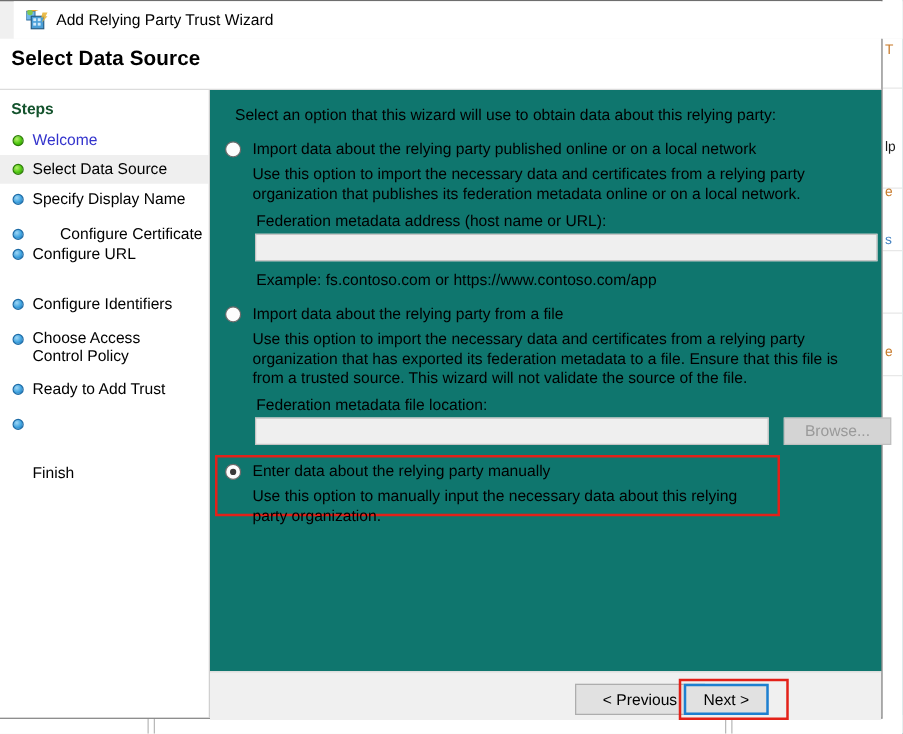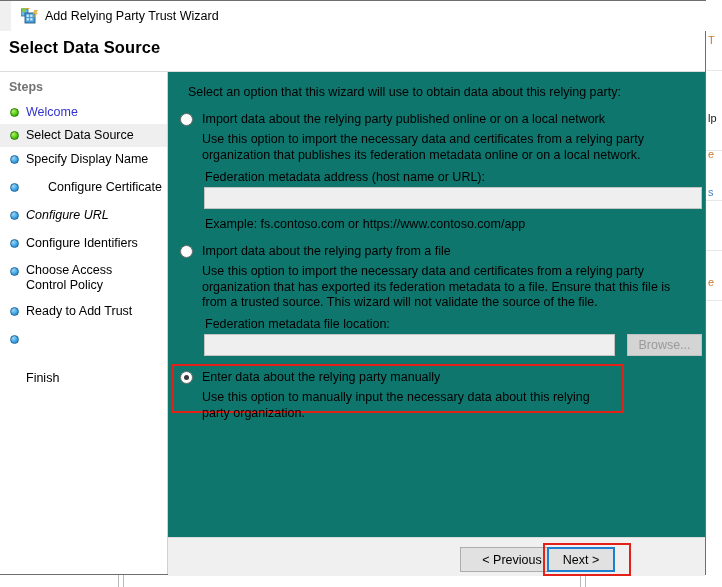--- a/index.html
+++ b/index.html
@@ -147,21 +147,21 @@
     background: #ffffff;
     border-right: 1px solid #d0d0d0;
     box-sizing: border-box;
   }
   .steps-title {
     position: absolute;
     left: 9px;
     top: 8px;
     font-size: 12.5px;
     font-weight: bold;
-    color: #737373;
+    color: #14532d;
   }
   .step-row {
     position: absolute;
     left: 0;
     width: 167px;
     display: flex;
     align-items: flex-start;
     box-sizing: border-box;
   }
   .step-row.active { background: #efefef; }
@@ -380,21 +380,21 @@
       <div class="step-row" style="top:75px; height:28px;">
         <span class="bullet blue" style="top:8px;"></span>
         <span class="step-label" style="top:5px;">Specify Display Name</span>
       </div>
 
       <div class="step-row" style="top:103px; height:28px;text-align:right;">
         <span class="bullet blue" style="top:8px;"></span>
         <span class="step-label" style="top:5px;">Configure Certificate</span>
       </div>
 
-      <div class="step-row" style="top:131px; height:28px;font-style:italic;">
+      <div class="step-row" style="top:119px; height:28px;">
         <span class="bullet blue" style="top:8px;"></span>
         <span class="step-label" style="top:5px;">Configure URL</span>
       </div>
 
       <div class="step-row" style="top:159px; height:28px;">
         <span class="bullet blue" style="top:8px;"></span>
         <span class="step-label" style="top:5px;">Configure Identifiers</span>
       </div>
 
       <div class="step-row" style="top:187px; height:40px;">
@@ -424,21 +424,21 @@
       <div class="field-label" style="left:37px; top:98px;">Federation metadata address (host name or URL):</div>
       <div class="textbox" style="left:36px; top:115px; width:498px; height:22px;" title=""></div>
       <div class="example-line" style="left:37px; top:145px;">Example: fs.contoso.com or https://www.contoso.com/app</div>
 
       <span class="radio" style="left:12px; top:173px;"></span>
       <span class="opt-label" style="left:34px; top:172px;">Import data about the relying party from a file</span>
       <div class="opt-desc" style="left:34px; top:192px; width:496px;">Use this option to import the necessary data and certificates from a relying party organization that has exported its federation metadata to a file. Ensure that this file is from a trusted source.  This wizard will not validate the source of the file.</div>
 
       <div class="field-label" style="left:37px; top:245px;">Federation metadata file location:</div>
       <div class="textbox" style="left:36px; top:262px; width:411px; height:22px;" title=""></div>
-      <div class="browse-btn" style="left:459px; top:262px; width:75px; height:22px;">Browse...</div>
+      <div class="browse-btn" style="left:459px; top:262px; width:86px; height:22px;">Browse...</div>
 
       <div class="highlight-box" style="left:4px; top:292px; width:452px; height:49px;"></div>
       <span class="radio checked" style="left:12px; top:299px;"></span>
       <span class="opt-label" style="left:34px; top:298px;">Enter data about the relying party manually</span>
       <div class="opt-desc" style="left:34px; top:318px; width:410px;">Use this option to manually input the necessary data about this relying party organization.</div>
     </div>
 
     <div class="footer">
       <div class="btn" style="left:292px; width:104px;">&lt; Previous</div>
       <div class="btn default" style="left:379px; width:68px;">Next &gt;</div>

